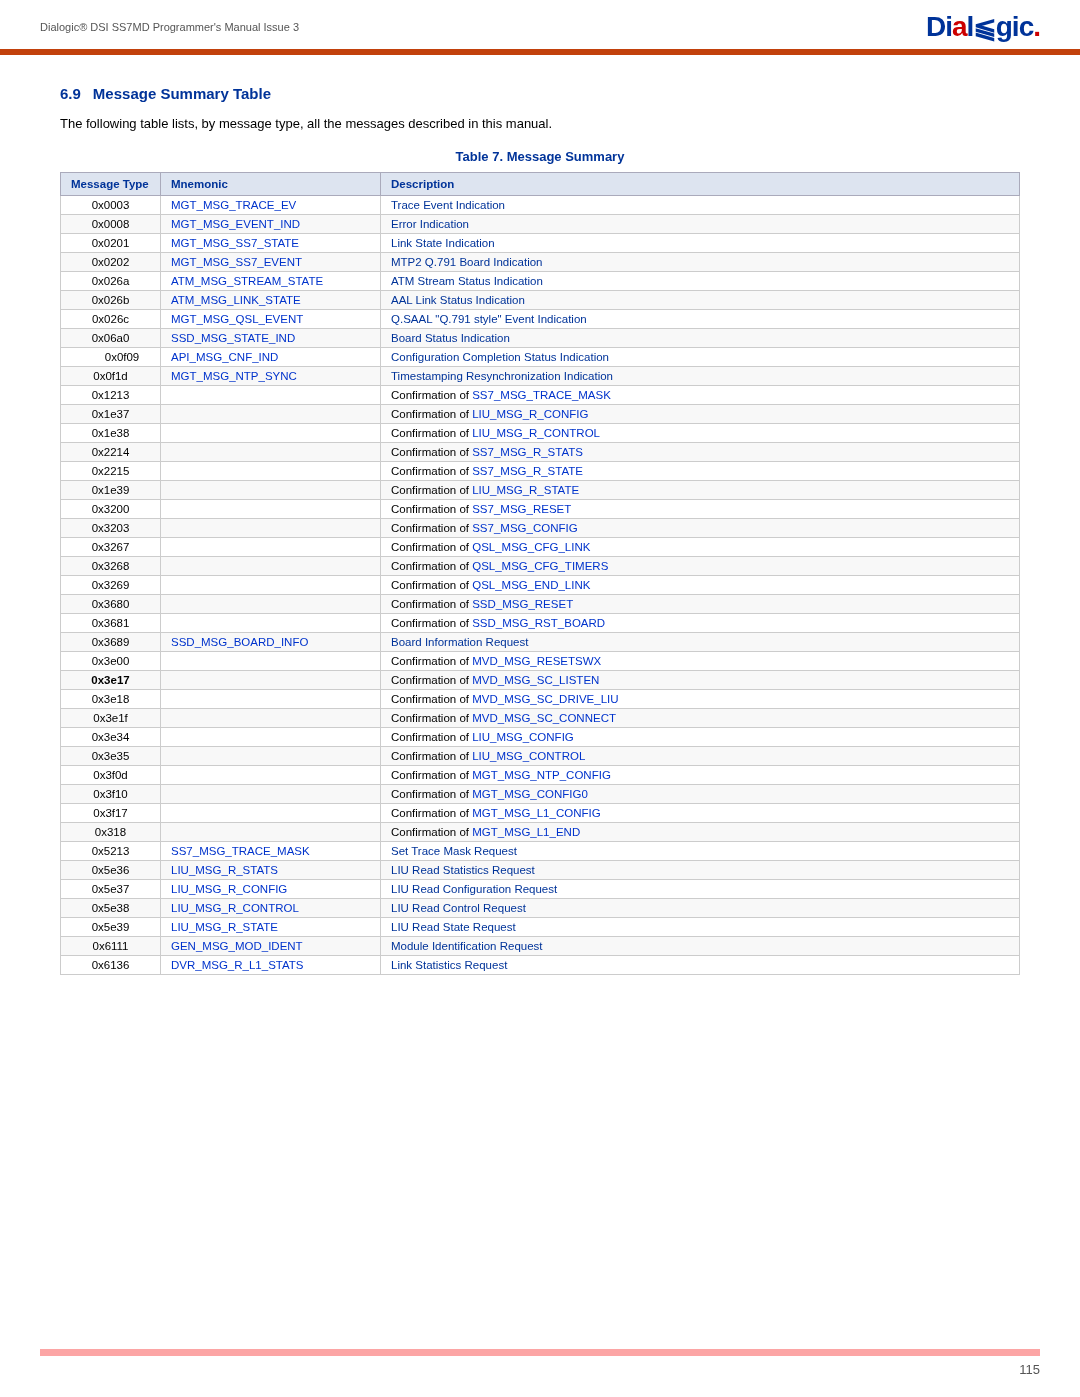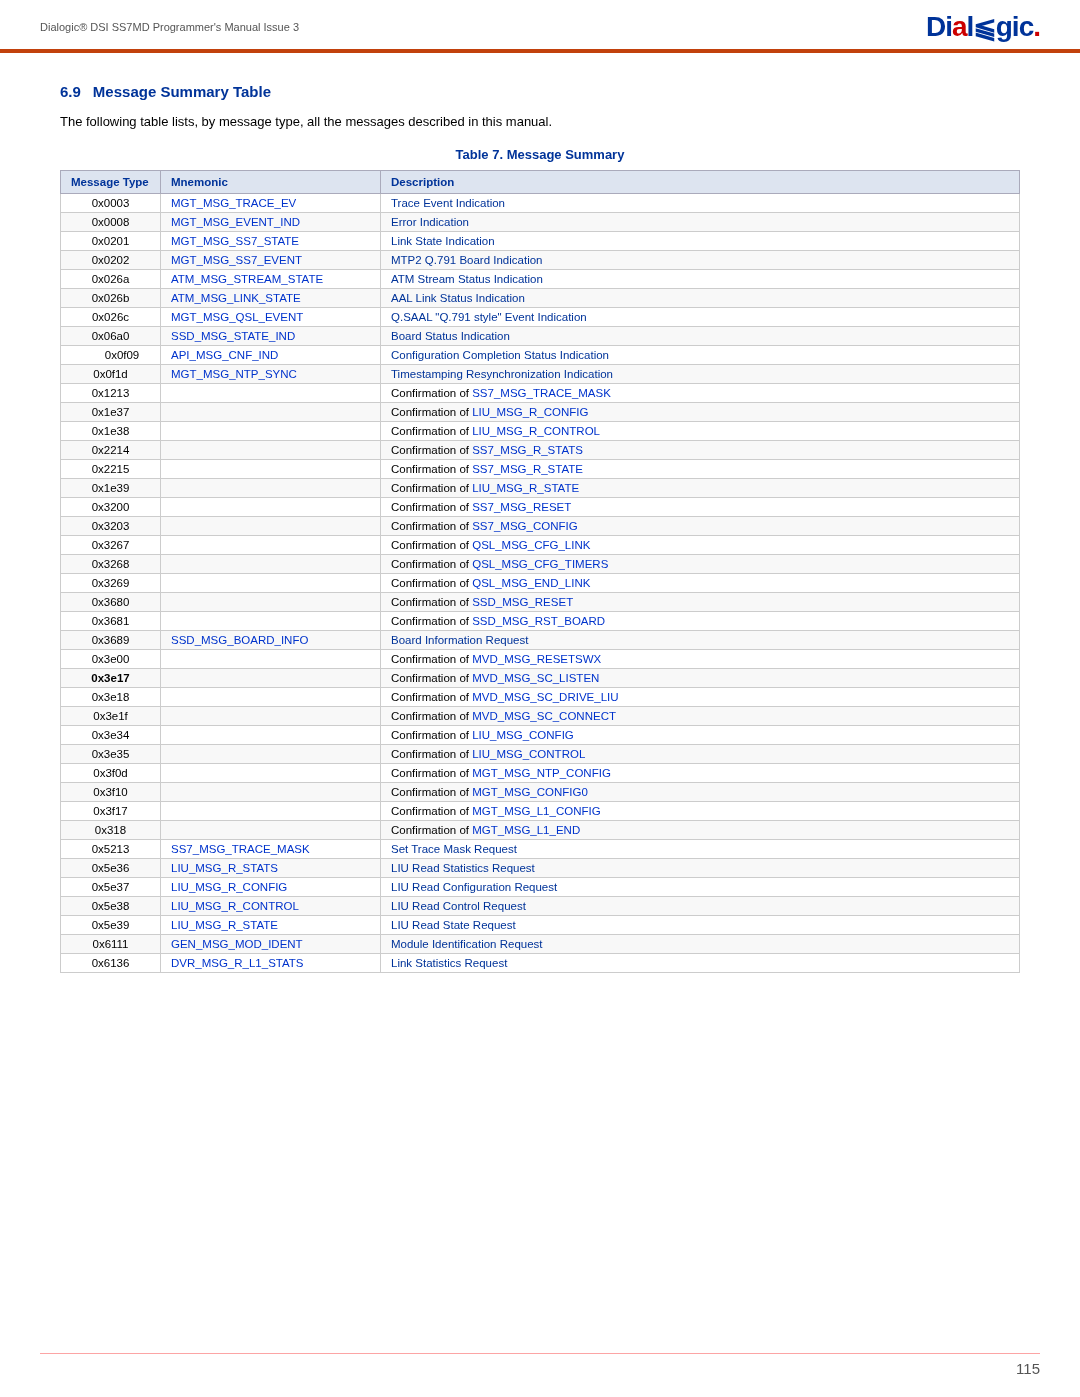--- a/index.html
+++ b/index.html
@@ -12,21 +12,21 @@
       min-height: 1397px;
       position: relative;
     }
 
     
     .header {
       display: flex;
       justify-content: space-between;
       align-items: center;
       padding: 10px 40px 6px 40px;
-      border-bottom: 4px solid #c2410c;
+      border-bottom: 6px solid #c2410c;
     }
     .header-text {
       font-size: 11px;
       color: #555;
     }
     .logo {
       font-size: 28px;
       font-weight: bold;
       color: #003399;
       letter-spacing: -1px;
@@ -102,23 +102,23 @@
     .col-desc { width: auto; }
 
     .blue-link { color: #0033cc; }
     .desc-blue { color: #003399; }
 
     
     .footer {
       position: absolute;
       bottom: 20px;
       right: 40px;
-      font-size: 15px;
+      font-size: 13px;
       color: #555;
-      border-top: 1px solid #fca5a5;
+      border-top: 7px solid #fca5a5;
       width: calc(100% - 80px);
       padding-top: 6px;
       text-align: right;
     }
   </style>
 </head>
 <body>
 
 <div class="header">
   <span class="header-text">Dialogic® DSI SS7MD Programmer's Manual  Issue 3</span>

